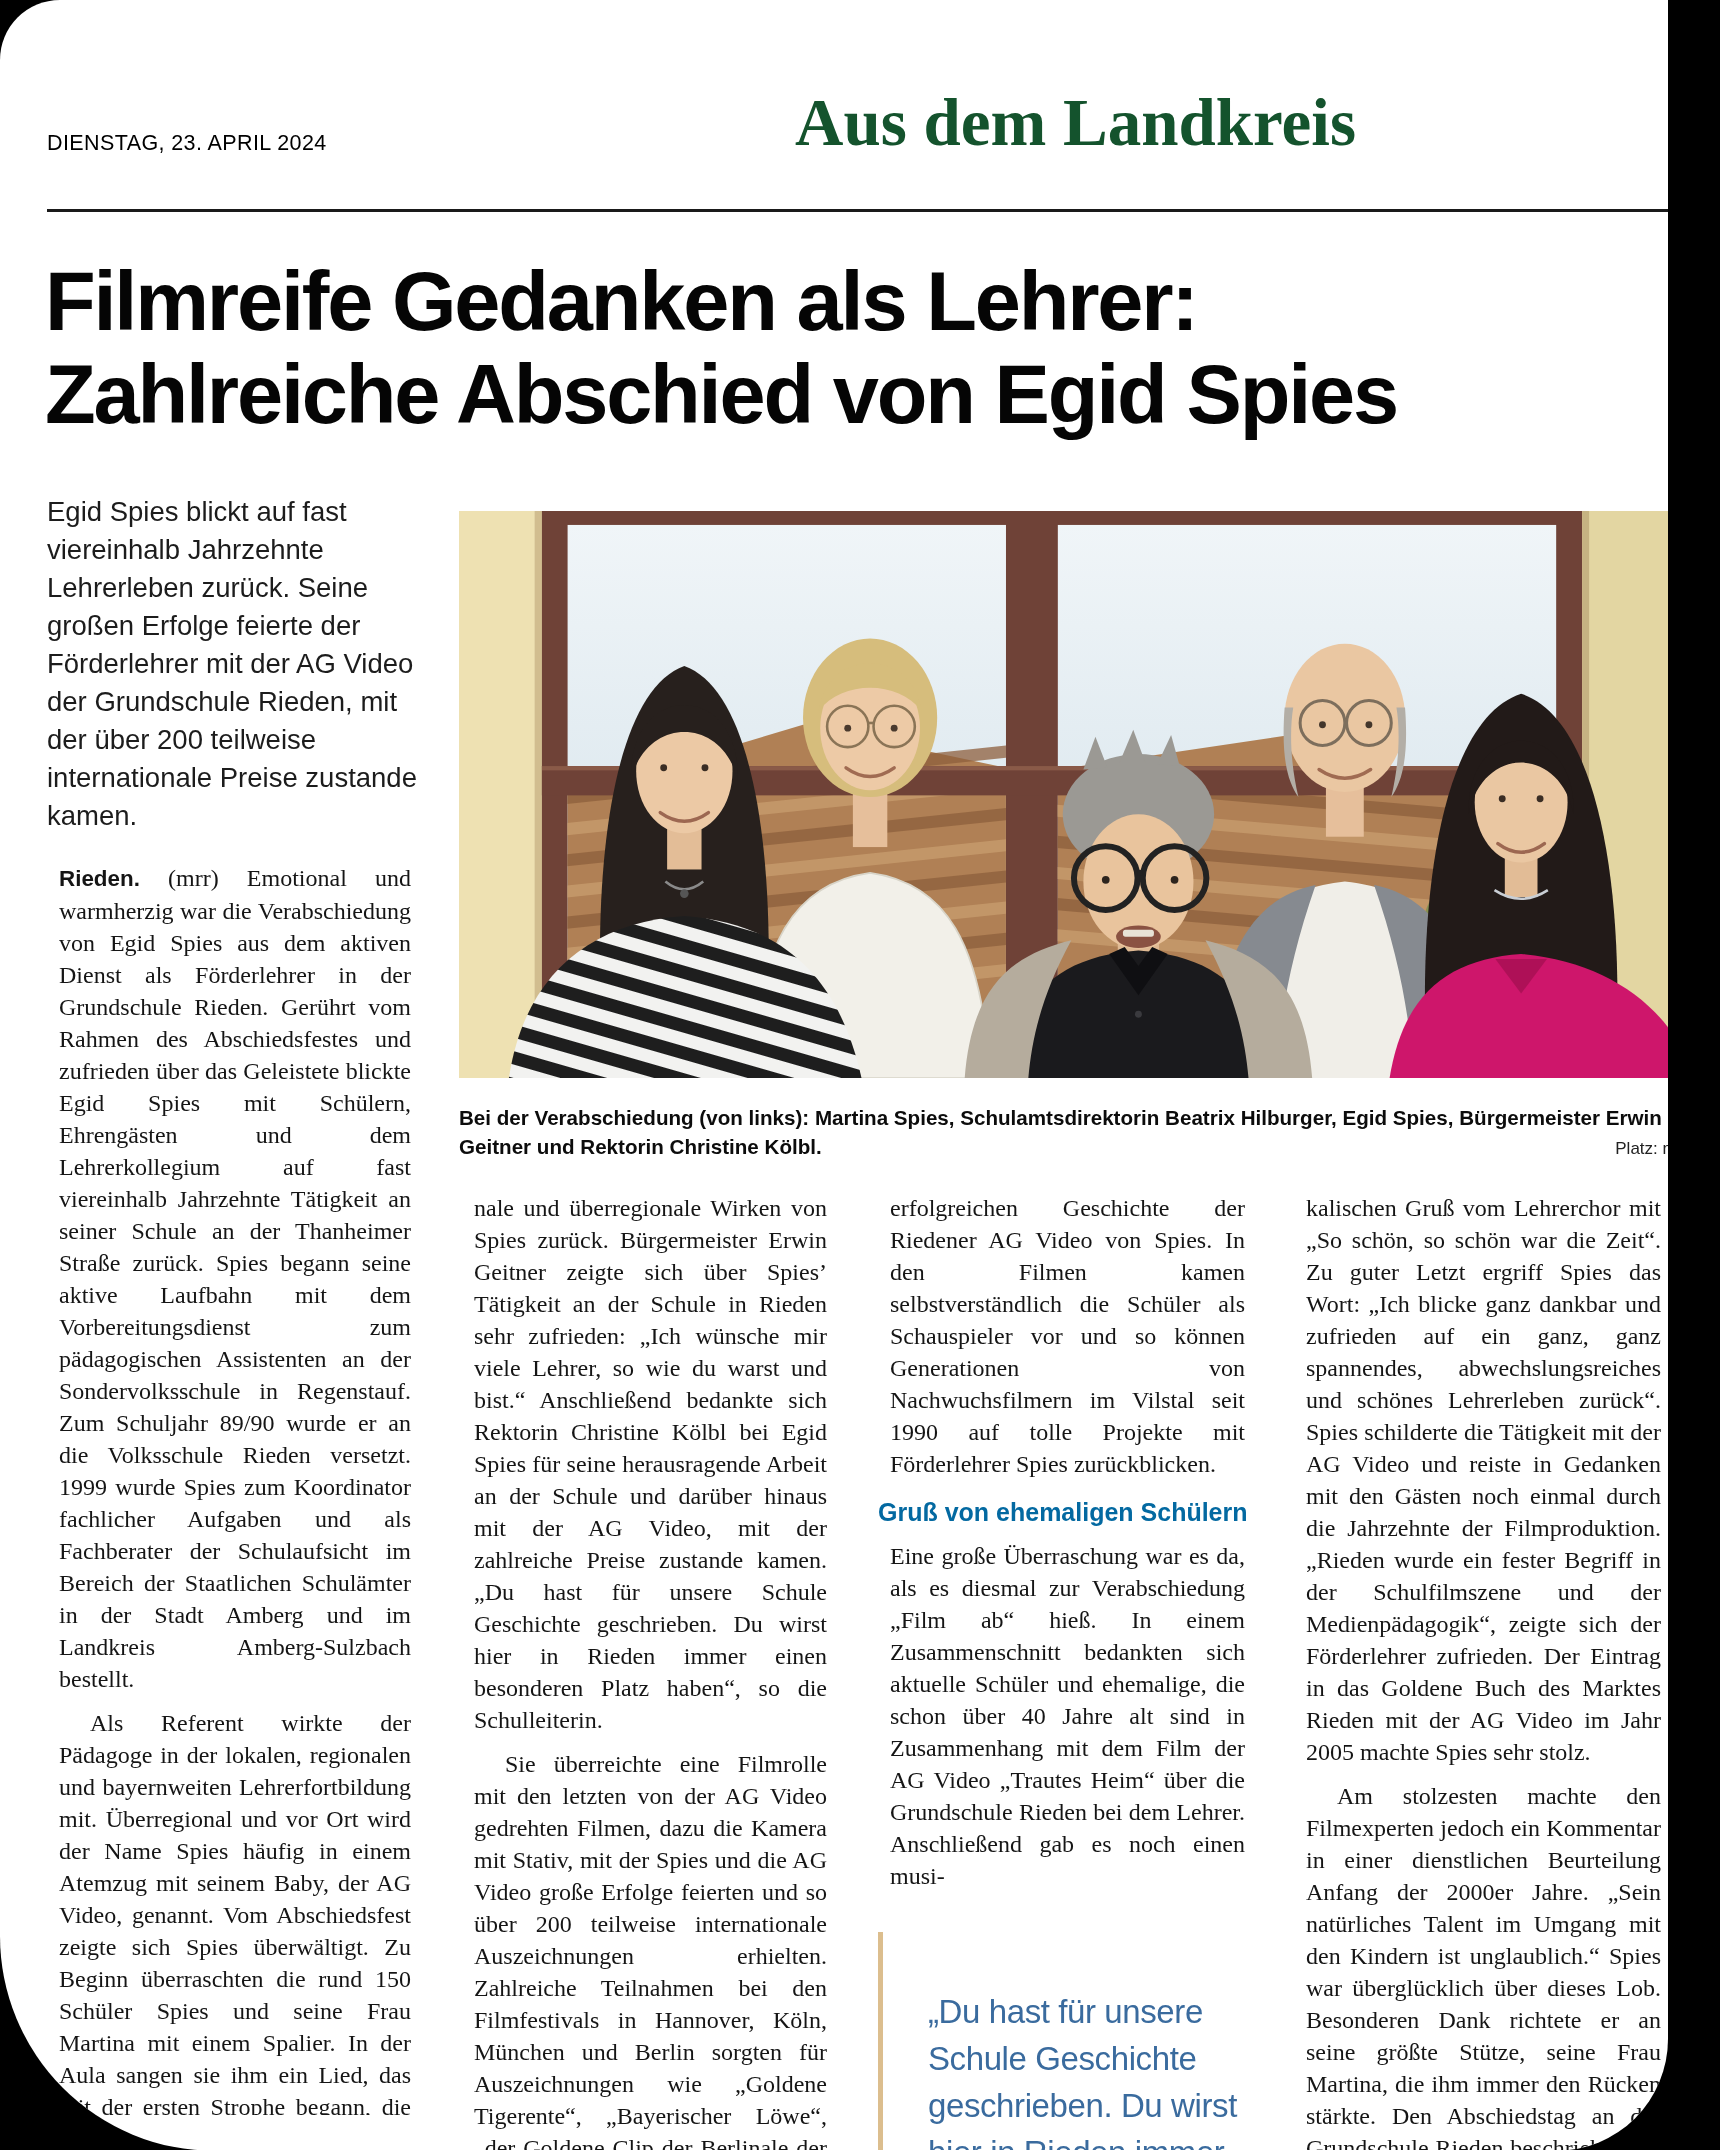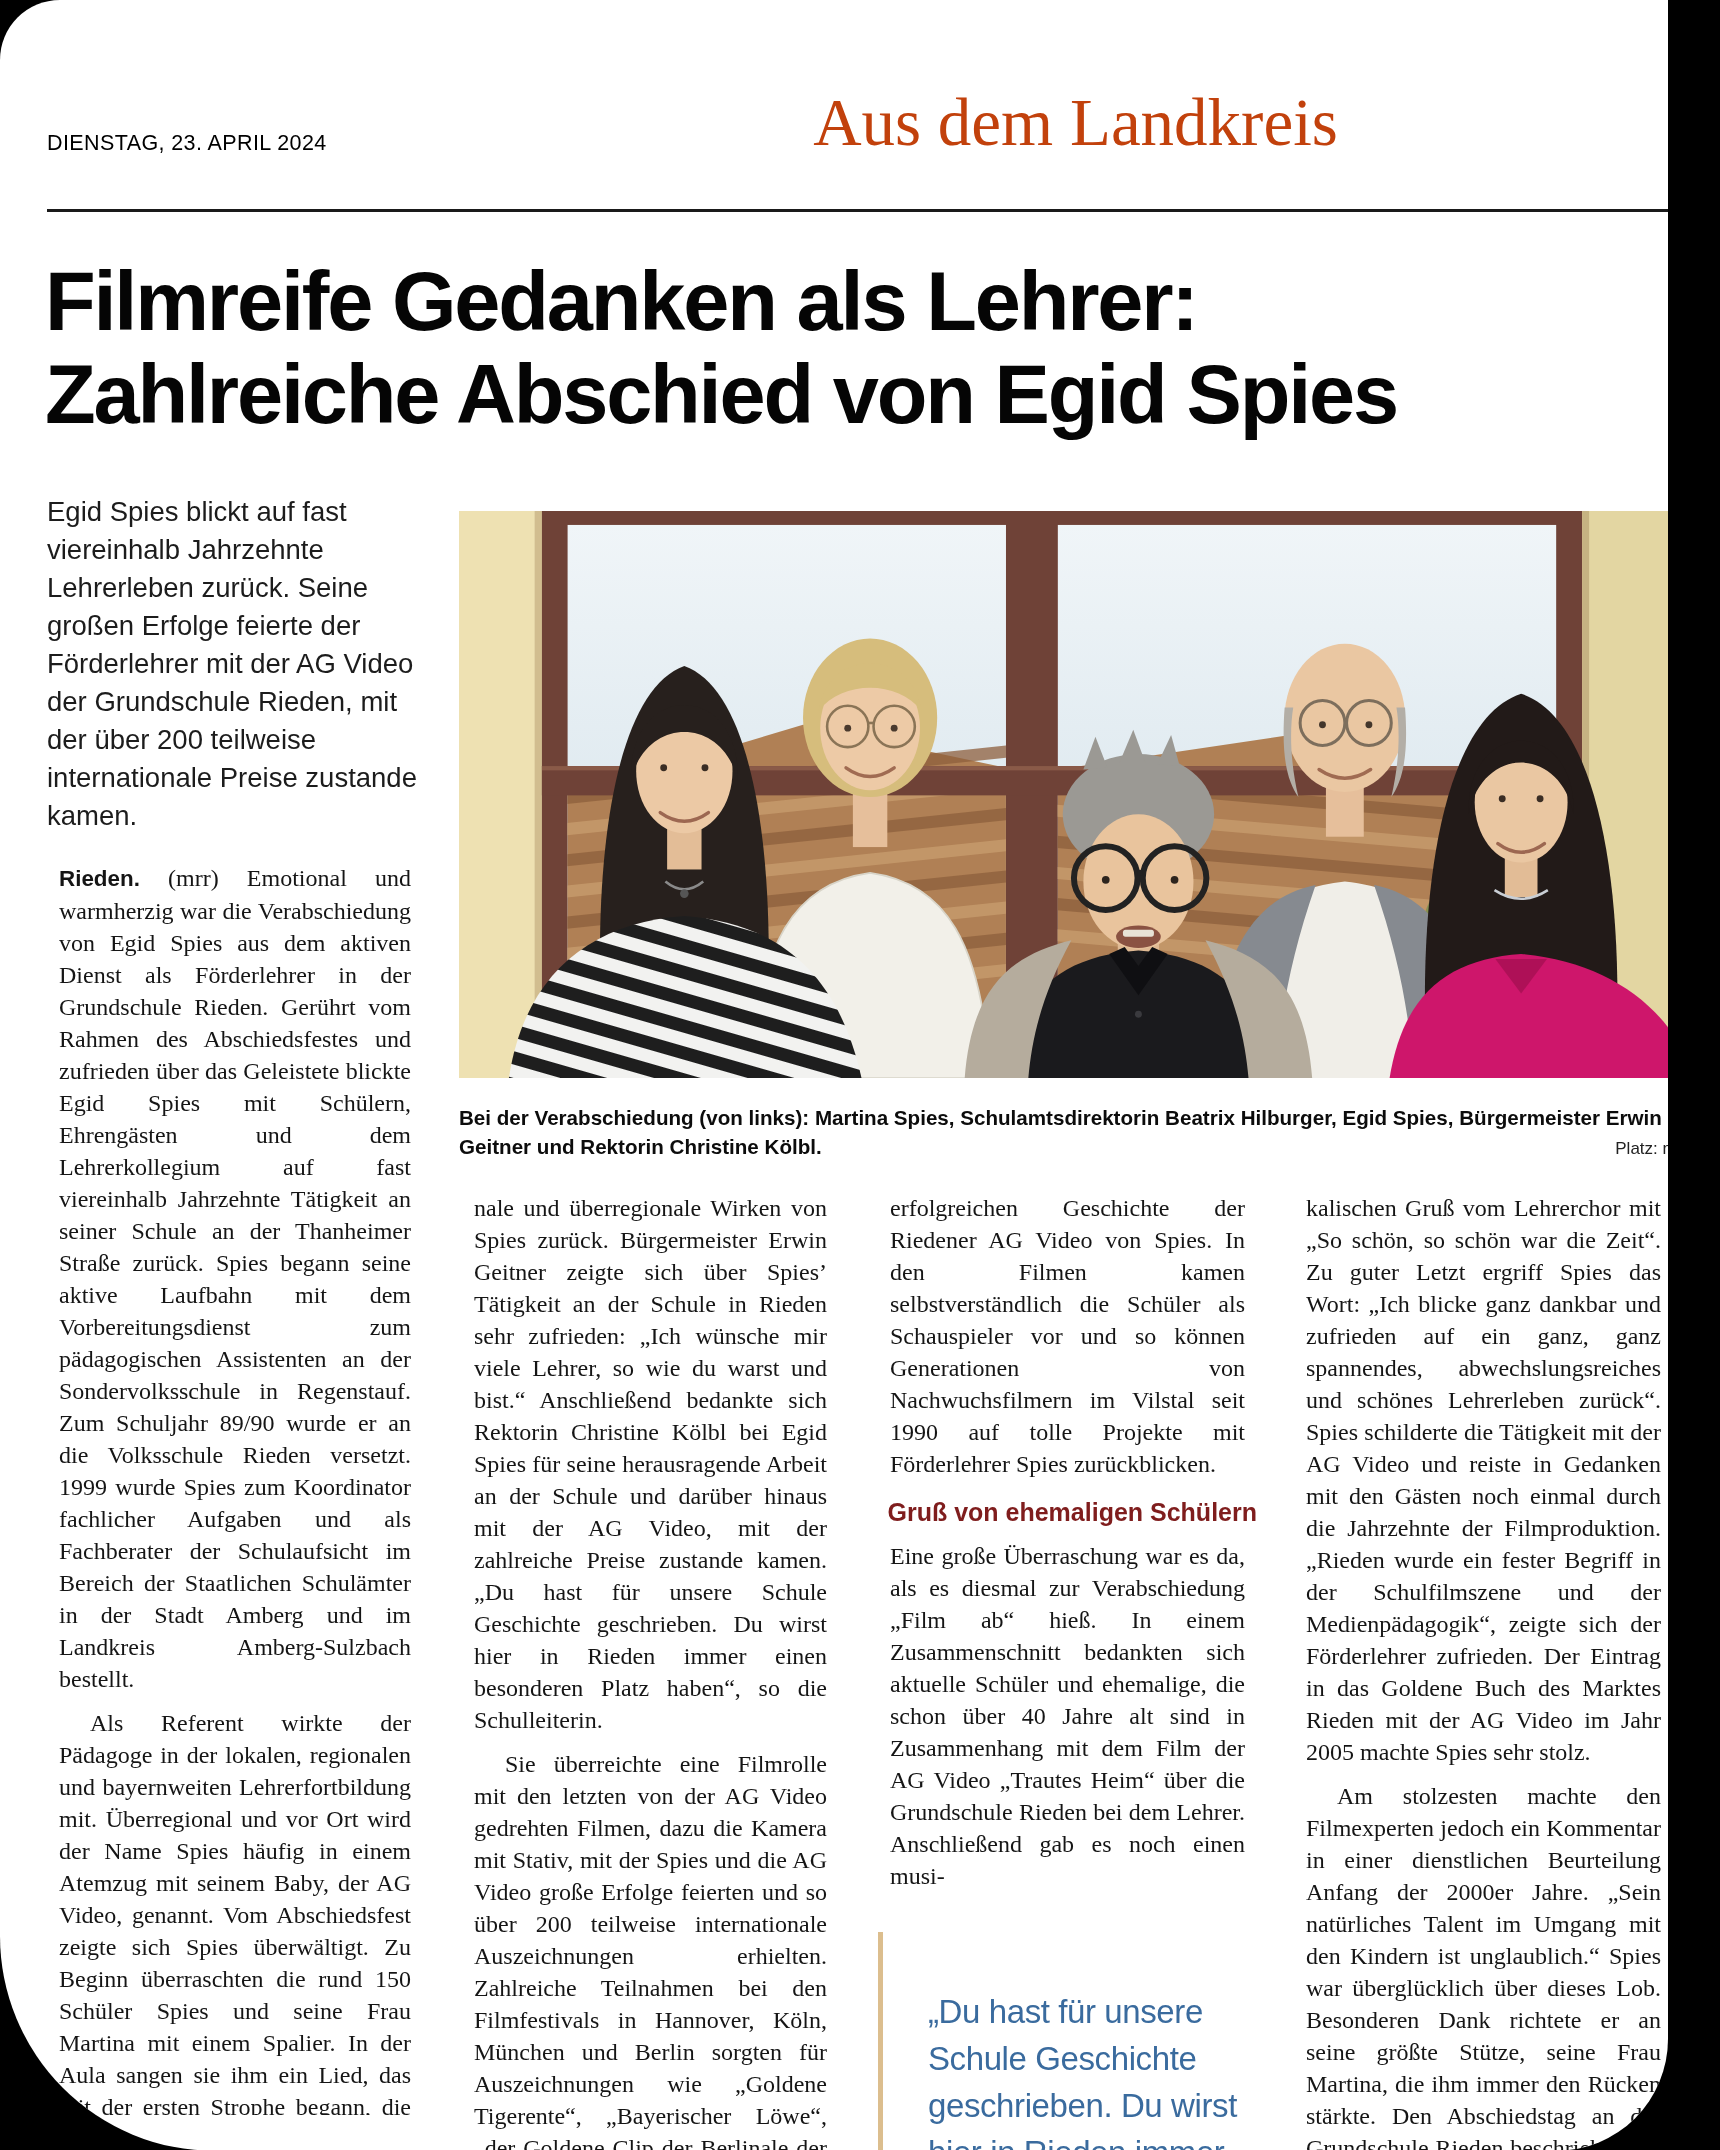--- a/index.html
+++ b/index.html
@@ -3,21 +3,21 @@
 <meta charset="utf-8">
 <style>
   html,body{margin:0;padding:0;background:#000;}
   body{width:1721px;height:2151px;font-family:"Liberation Sans",sans-serif;}
   .sheet{position:relative;width:1668px;height:2151px;background:#fff;overflow:hidden;
          border-radius:60px 0 112px 215px;color:#111;}
   
   .date{position:absolute;left:47px;top:131px;font-size:21.5px;font-weight:400;
         letter-spacing:0.4px;color:#000;}
   .section-title{position:absolute;left:473px;top:84px;width:1205px;text-align:center;
-        font-family:"Liberation Serif",serif;font-size:67px;font-weight:400;color:#c2410c;}
+        font-family:"Liberation Serif",serif;font-size:67px;font-weight:700;color:#14532d;}
   .rule{position:absolute;left:47px;top:209px;width:1626px;height:2.6px;background:#1a1a1a;}
   
   .headline{position:absolute;left:45px;top:255px;width:1635px;
         font-size:83px;line-height:93px;font-weight:700;letter-spacing:-2.2px;color:#050505;}
   
   .lede{position:absolute;left:47px;top:493px;width:387px;
         font-size:27.5px;line-height:38px;font-weight:400;color:#1c1c1c;}
   
   .photo{position:absolute;left:459px;top:511px;width:1229px;height:567px;overflow:hidden;background:#dce8ee;}
   .photo svg{display:block;width:100%;height:100%;}
@@ -28,21 +28,21 @@
   .col{position:absolute;top:1180px;width:379px;font-family:"Liberation Serif",serif;
        font-size:24px;line-height:32px;color:#151515;text-align:justify;hyphens:auto;}
   .col1{left:47px;top:850px;width:376px;height:1265px;overflow:hidden;}
   .col2{left:462px;width:377px;}
   .col3{left:878px;width:379px;}
   .col4{left:1294px;width:379px;}
   .col p{margin:12px;}
   .col p.ind{text-indent:31px;}
   .dateline{font-family:"Liberation Sans",sans-serif;font-weight:700;font-size:22.4px;}
   .subhead{font-family:"Liberation Sans",sans-serif;font-weight:700;font-size:25px;
-           line-height:31px;margin:17px 0 8.6px 0;text-align:right;color:#7f1d1d;}
+           line-height:31px;margin:17px 0 8.6px 0;text-align:left;color:#0369a1;}
   
   .pullquote{margin-top:40px;padding:12px 0 5.2px 45px;border-left:5.2px solid #dcbe8e;}
   .pullquote .qtext{font-family:"Liberation Sans",sans-serif;font-size:33px;line-height:47px;
            letter-spacing:-0.4px;color:#3a6b9e;text-align:left;hyphens:none;margin-top:44px;}
   .pullquote .qattr{margin-top:38px;font-family:"Liberation Sans",sans-serif;
            font-weight:700;font-size:22.4px;line-height:29px;color:#0c0c0c;text-align:left;}
 </style>
 </head>
 <body>
 

